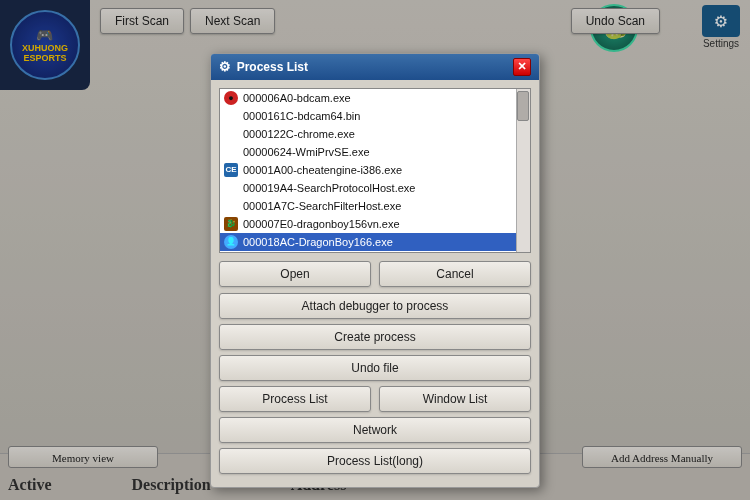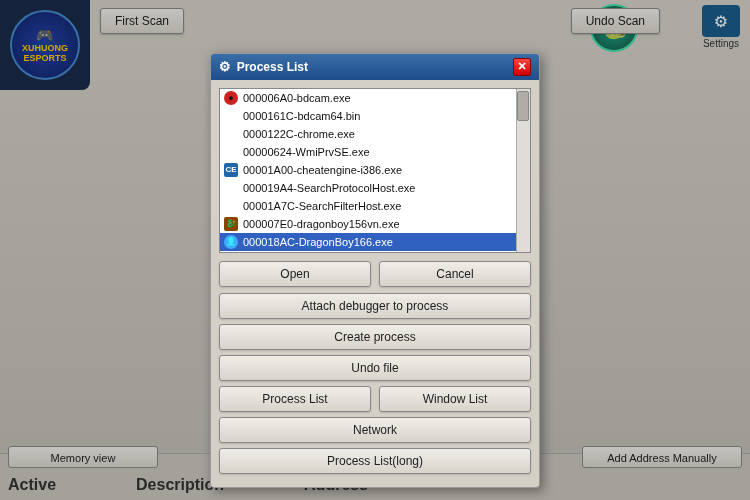--- a/index.html
+++ b/index.html
@@ -435,20 +435,21 @@
       <span class="logo-text">ESPORTS</span>
     </div>
   </div>
 
   <div class="ce-logo" style="position:absolute;top:4px;right:110px;">
     <div class="ce-logo-circle">🐍</div>
   </div>
 
   <div class="toolbar">
     <button class="toolbar-btn">First Scan</button>
+    <button class="toolbar-btn">Next Scan</button>
     <div class="toolbar-spacer"></div>
     <button class="toolbar-btn" style="position:absolute;right:80px;top:0;">Undo Scan</button>
   </div>
 
   <div class="settings-btn" style="position:absolute;top:5px;right:10px;">
     <div class="settings-icon-box">⚙</div>
     <span class="settings-label">Settings</span>
   </div>
 
 
@@ -486,21 +487,21 @@
       <input class="value-input2" value="00000000" style="width: 65px; height: 18px; border: 1px solid rgb(136, 136, 136); font-size: 11px; background: rgb(245, 245, 240); font-family: monospace;">
     </div>
 
     <div style="display:flex;align-items:center;gap:4px;">
       <input class="value-input2" value="FFFFFFFF" style="width: 65px; height: 18px; border: 1px solid rgb(136, 136, 136); font-size: 11px; background: rgb(245, 245, 240); font-family: monospace;">
     </div>
 
     <div style="font-size:11px;color:#333;margin-top:4px;">executable</div>
   </div>
 
-  <div class="bottom-bar" style="position:absolute;bottom:0;left:0;right:0;height:47px;background:#c8c4bc;border-top:1px solid #aaa;">
+  <div class="bottom-bar" style="position:absolute;bottom:0;left:0;right:0;height:47px;background:#c8c4bc;border-top:1px solid #aaa;font-family:Liberation Serif, serif;">
     <div class="memory-btn">Memory view</div>
     <div class="add-addr-btn">Add Address Manually</div>
     <div class="bottom-cols" style="position:absolute;bottom:6px;left:8px;display:flex;gap:80px;">
       <span class="bottom-col">Active</span>
       <span class="bottom-col">Description</span>
       <span class="bottom-col">Address</span>
     </div>
   </div>
 
   <div class="modal-overlay">

